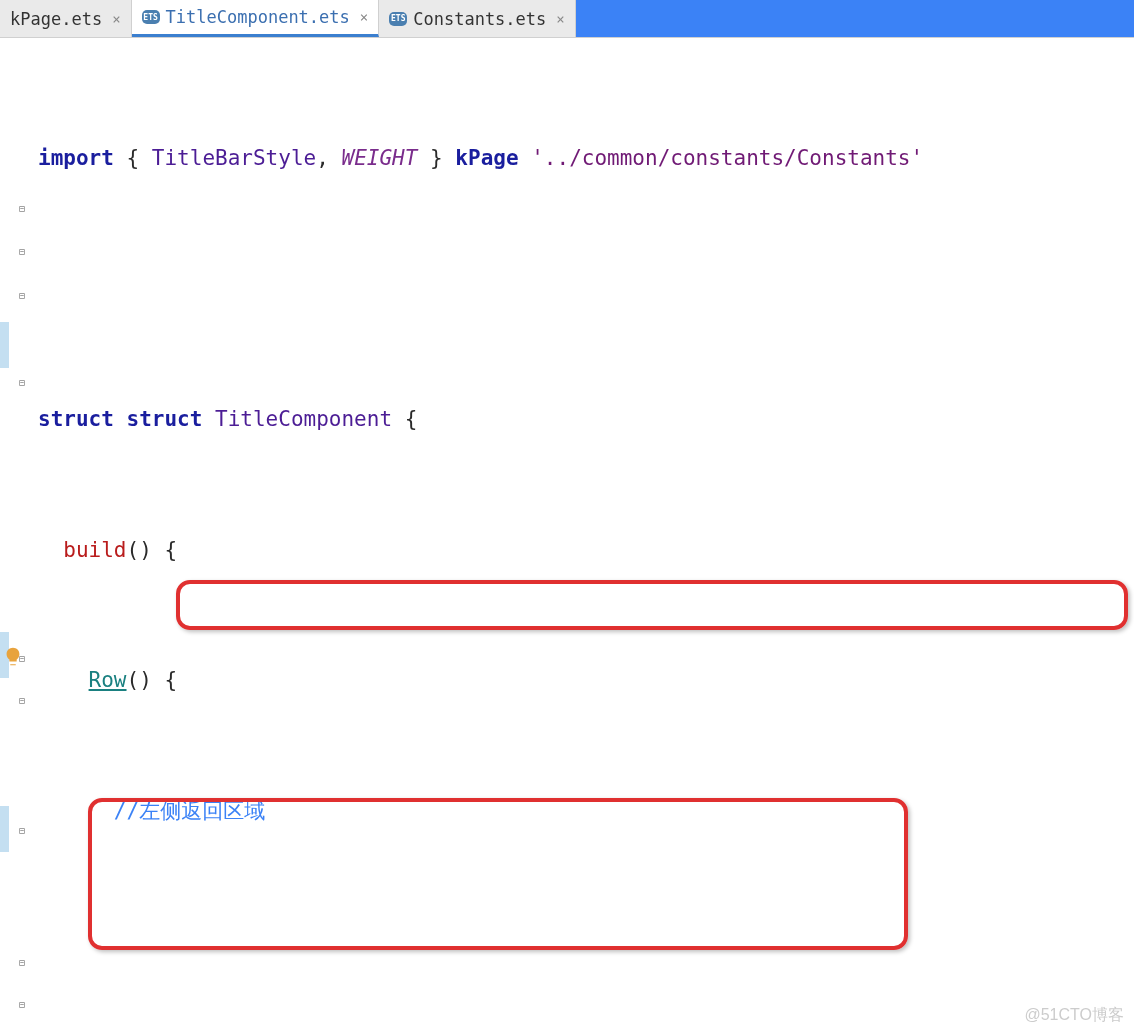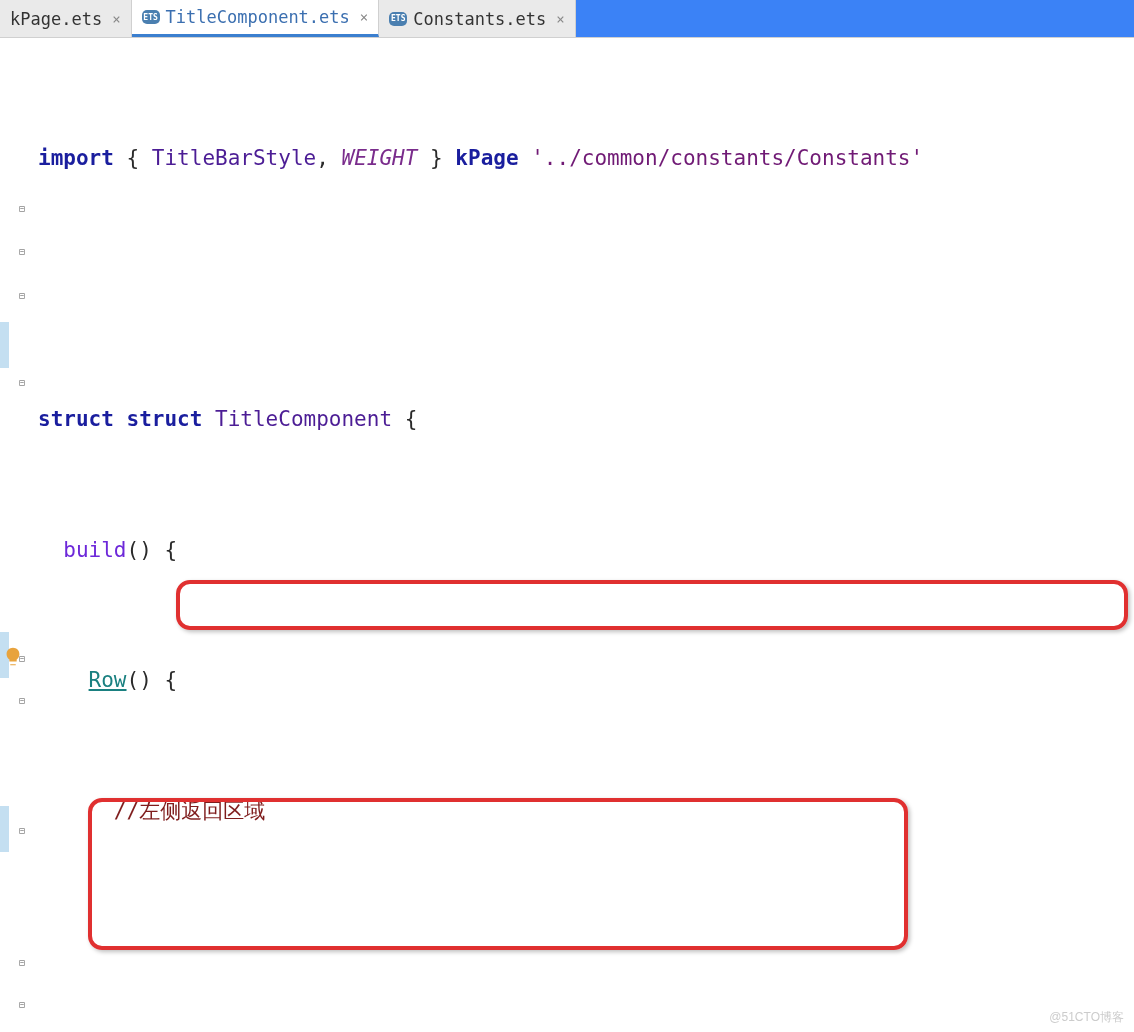--- a/index.html
+++ b/index.html
@@ -87,40 +87,40 @@
       padding: 12px 0 0 4px;
       line-height: 43.5px;
       font-size: 21px;
       white-space: pre;
     }
     .line { position: relative; padding-left: 4px; }
 
     .kw { color: #1a1e9e; font-weight: bold; text-align: right; }
     .ident { color: #4c1d95; }
     .fn-teal { color: #1a8080; text-decoration: underline; }
-    .fn-gold { color: #6d28d9; }
+    .fn-gold { color: #b91c1c; }
     .prop-purple { color: #7a2c8c; font-style: italic; }
     .str { color: #701a75; }
     .punct { color: #2a2a2a; }
     .anno-olive { color: #7a7a30; }
-    .comment { color: #7f1d1d; margin-top: 36px; }
+    .comment { color: #3b82f6; margin-top: 36px; }
 
     .red-box {
       position: absolute;
       border: 4px solid #e03030;
       border-radius: 14px;
       box-shadow: 2px 2px 4px rgba(0,0,0,0.25);
       pointer-events: none;
     }
     .watermark {
       position: absolute;
       bottom: 6px;
       right: 10px;
       color: #ccc;
-      font-size: 12px;
+      font-size: 16px;
       font-family: sans-serif;
     }
   </style>
 </head>
 <body>
 
 <div class="tabs">
   <div class="tab">
     <span class="tab-label">kPage.ets</span>
     <span class="tab-close">×</span>

